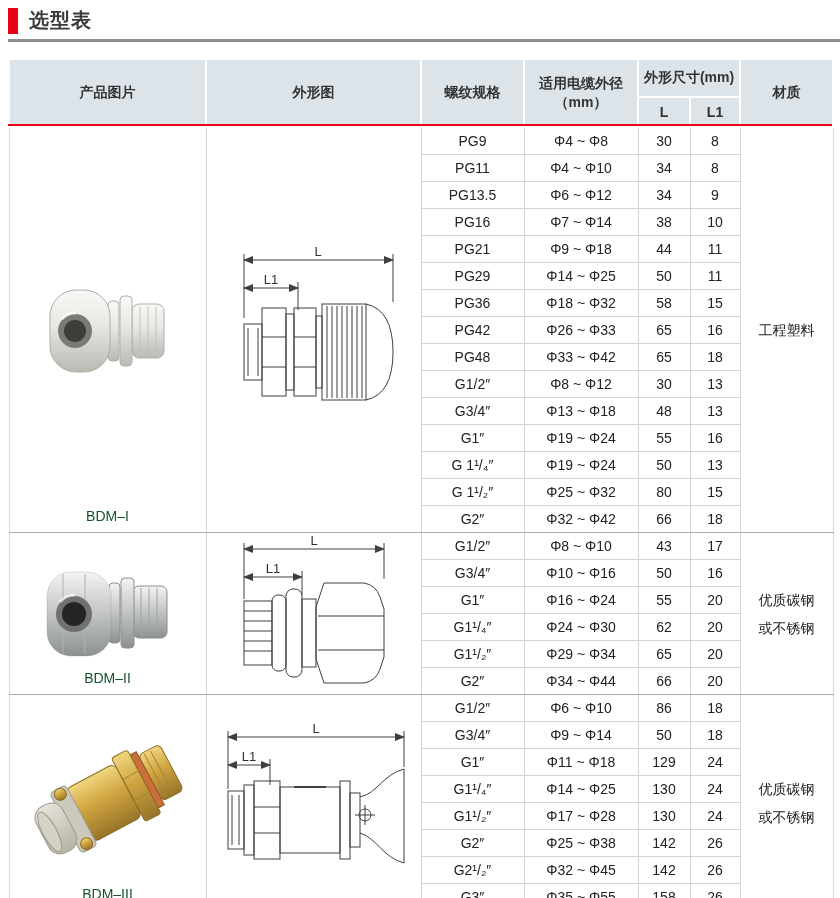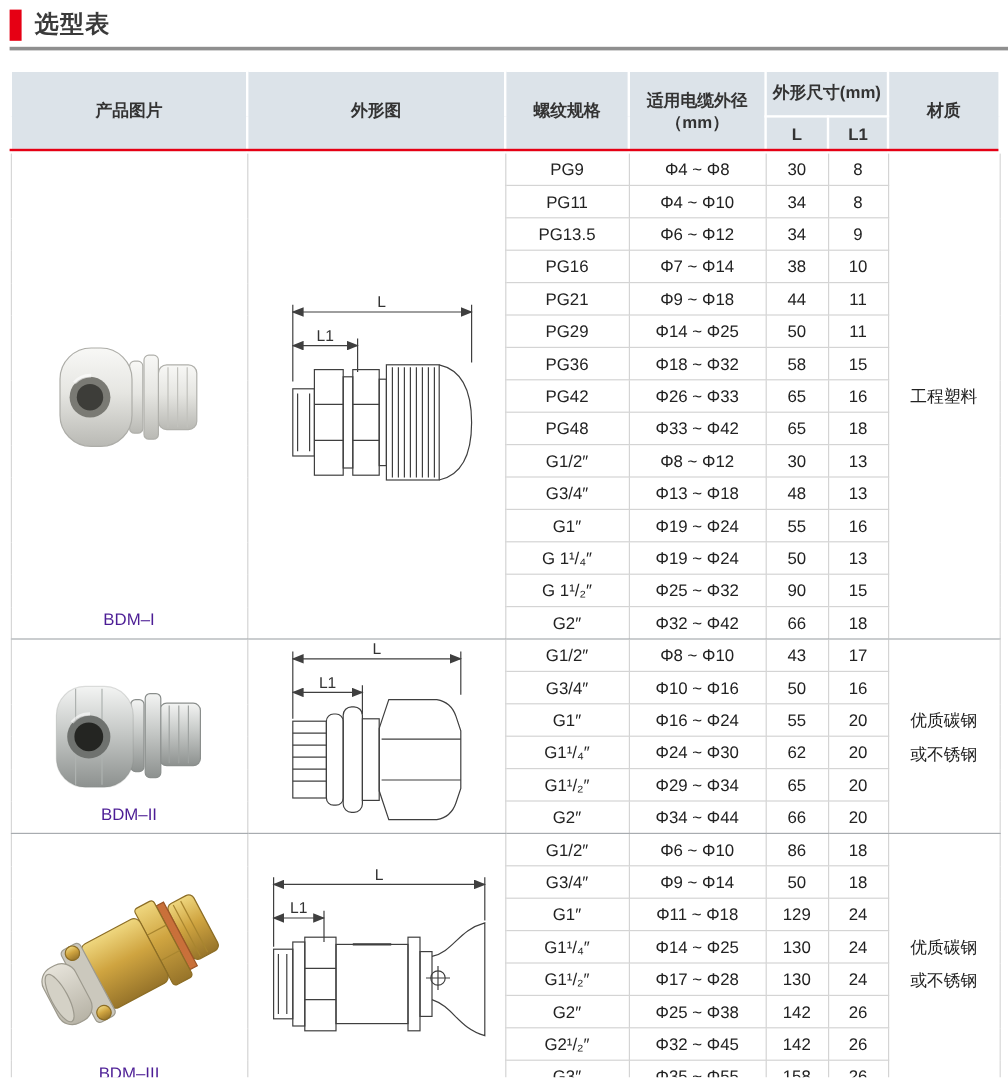--- a/index.html
+++ b/index.html
@@ -25,21 +25,21 @@
   th .two-line { line-height:1.35; }
   .header-redline { position:absolute; left:8px; top:124px; width:824px; height:2px; background:#e60014; z-index:3; }
 
   td { font-size:14px; text-align:center; vertical-align:middle; padding:0; }
   td.data-cell { height:26px; border-bottom:1px solid #d4d4d4; border-right:1px solid #d4d4d4; color:#222; }
   td.span-cell { border-right:1px solid #d4d4d4; border-bottom:1px solid #a8acb0; position:relative; }
   td.span-cell.final { border-bottom:none; }
   tr.section-last td.data-cell { border-bottom:1px solid #a8acb0; }
   tr.table-last td.data-cell { border-bottom:none; }
   td.material-cell { border-right:none; line-height:2.0; color:#222;margin-left:20px; }
-  .model-label { position:absolute; bottom:8px; left:0; right:0; text-align:center; font-size:14px; color:#4c1d95; }
+  .model-label { position:absolute; bottom:8px; left:0; right:0; text-align:center; font-size:14px; color:#14532d; }
   .draw-cell svg, .photo-cell svg { display:inline-block; vertical-align:middle; }
   svg text { font-family:"Liberation Sans","DejaVu Sans",sans-serif; font-size:13px; fill:#333; }
 </style>
 </head>
 <body>
 
 <div class="page">
 
   <div class="title-row">
     <span class="title-accent"></span>
@@ -212,21 +212,21 @@
         </tr>
         <tr>
           <td class="data-cell">G 1¹/₄″</td>
           <td class="data-cell">Φ19 ~ Φ24</td>
           <td class="data-cell">50</td>
           <td class="data-cell">13</td>
         </tr>
         <tr>
           <td class="data-cell">G 1¹/₂″</td>
           <td class="data-cell">Φ25 ~ Φ32</td>
-          <td class="data-cell">90</td>
+          <td class="data-cell">80</td>
           <td class="data-cell">15</td>
         </tr>
         <tr class="section-last">
           <td class="data-cell">G2″</td>
           <td class="data-cell">Φ32 ~ Φ42</td>
           <td class="data-cell">66</td>
           <td class="data-cell">18</td>
         </tr>
         <tr>
           <td rowspan="6" class="span-cell photo-cell">

